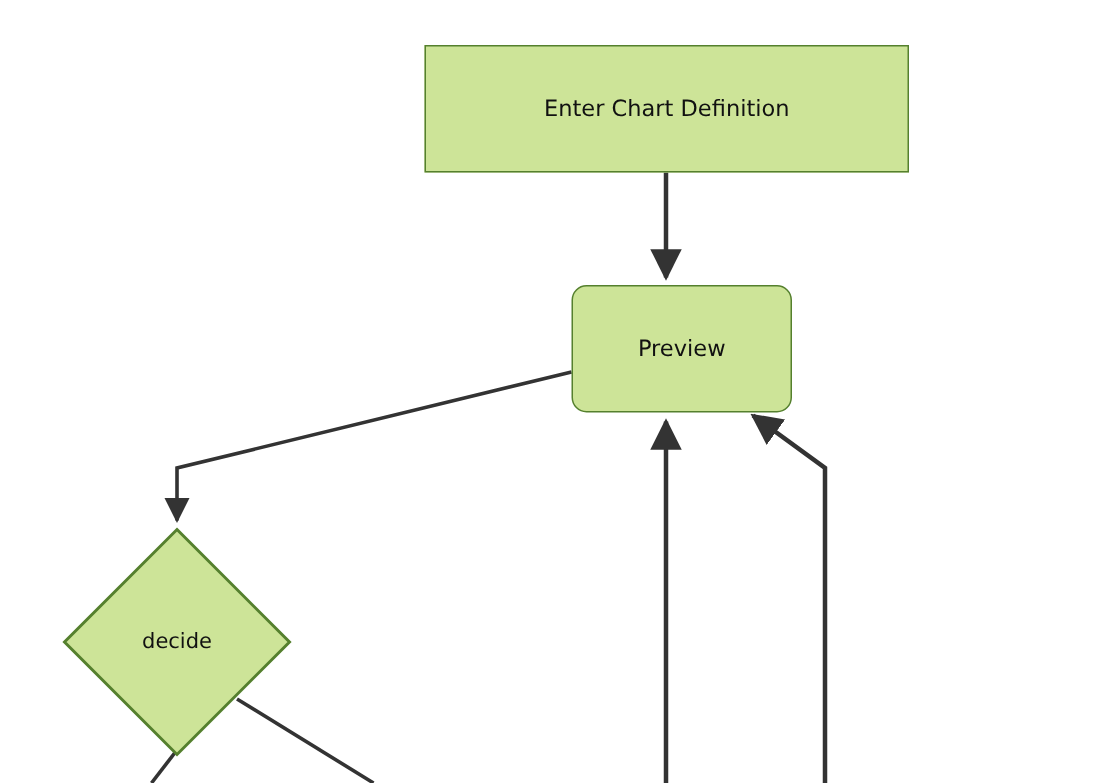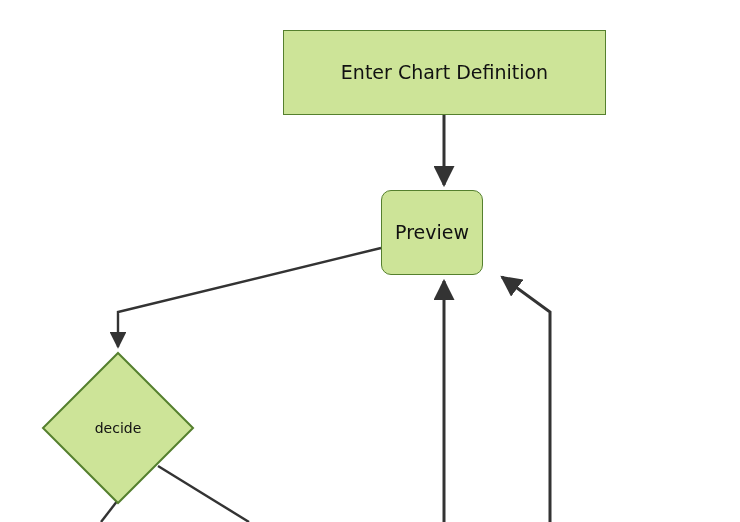--- a/index.html
+++ b/index.html
@@ -24,35 +24,35 @@
   }
   .node {
     position: absolute;
     box-sizing: border-box;
     background: #cde498;
     border: 1.6px solid #55802e;
     display: flex;
     align-items: center;
     justify-content: center;
     color: #111111;
-    font-size: 19px;
+    font-size: 15px;
     line-height: 1;
     white-space: nowrap;
   }
   #node-enter-chart-definition {
     left: 283px;
     top: 30px;
     width: 323px;
     height: 85px;
     border-radius: 0px;
   }
   #node-preview {
     left: 381px;
     top: 190px;
-    width: 102px;
+    width: 147px;
     height: 85px;
     border-radius: 10px;
   }
   .diamond-wrap {
     position: absolute;
     left: 42px;
     top: 352px;
     width: 152px;
     height: 152px;
   }

